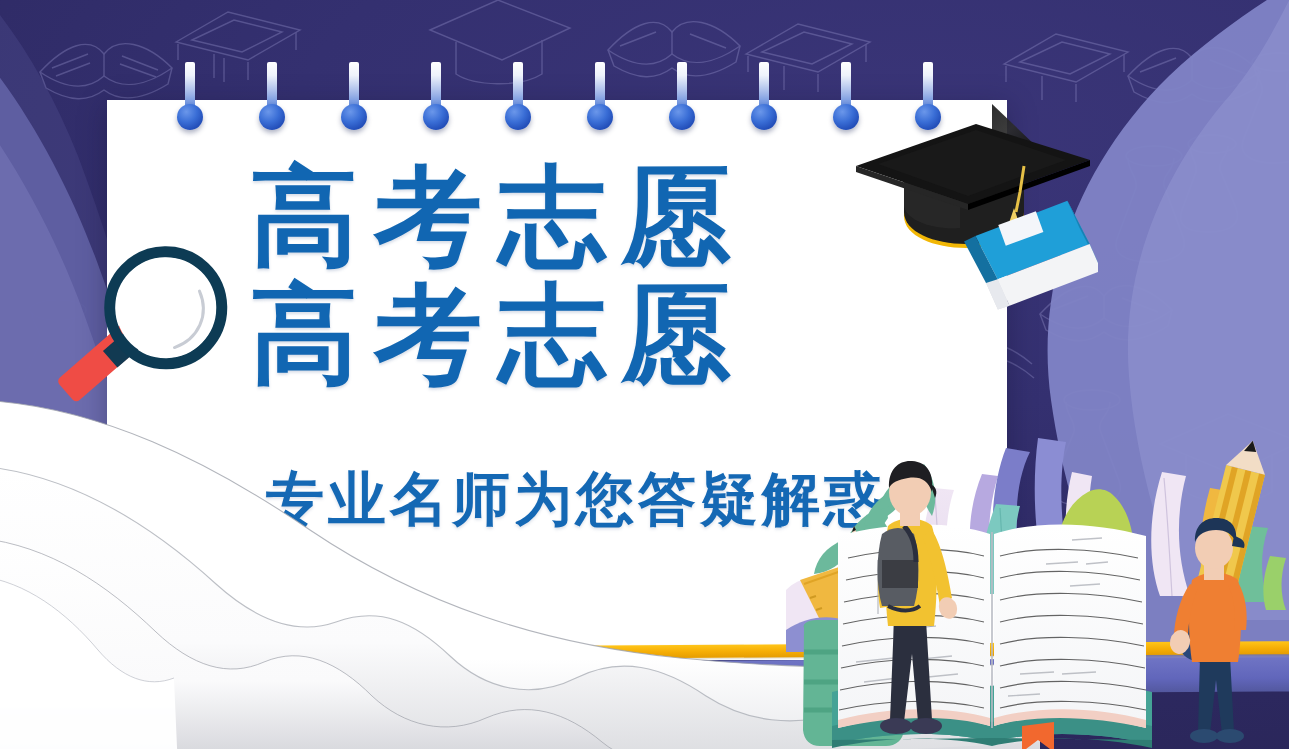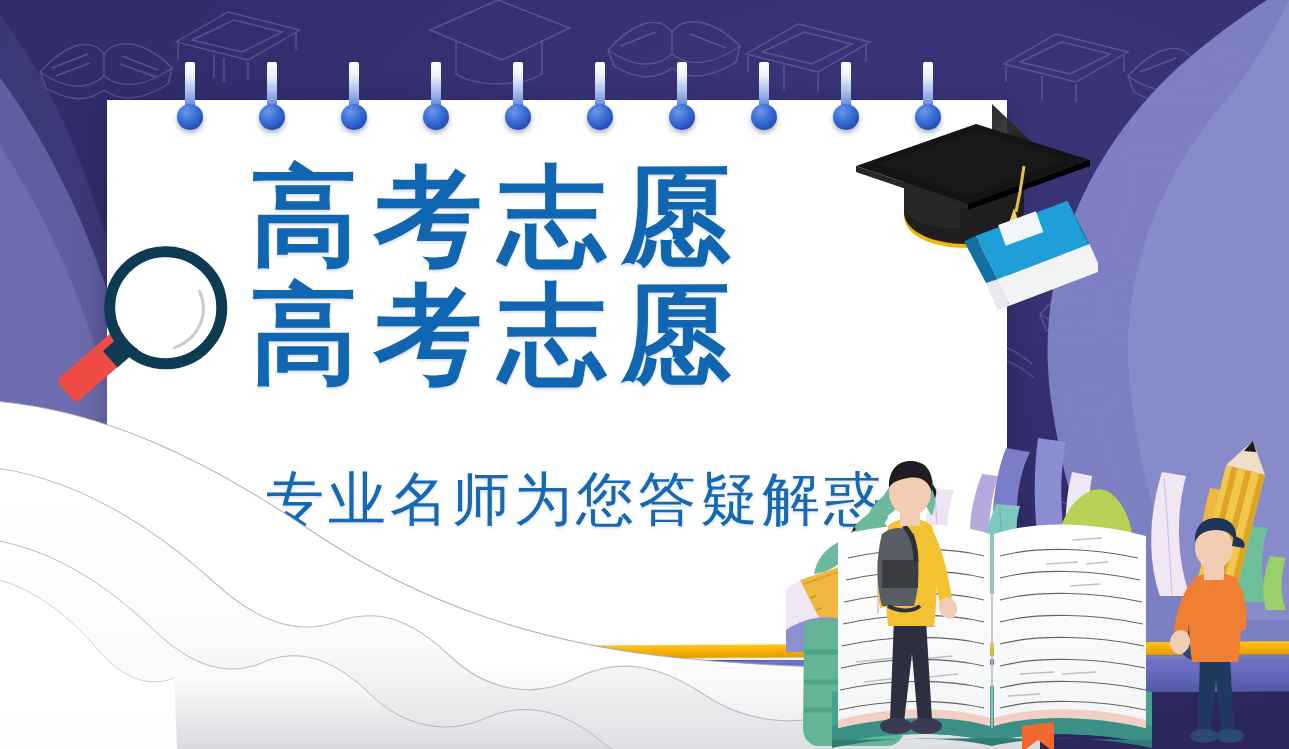--- a/index.html
+++ b/index.html
@@ -58,21 +58,21 @@
     font-size:108px;line-height:118px;
     letter-spacing:16px;
     font-weight:700;
     white-space:nowrap;
     text-shadow:0 2px 3px rgba(120,140,175,.30);
   }
   .subtitle{
     position:absolute;left:266px;top:466px;
     color:#1468b4;
     font-size:58px;line-height:66px;letter-spacing:4px;
-    font-weight:400;white-space:nowrap;
+    font-weight:700;white-space:nowrap;
     text-shadow:0 2px 3px rgba(120,140,175,.25);
   }
 
   
   .magnifier{position:absolute;left:48px;top:230px;width:200px;height:185px;}
 
   
   .gradcap{position:absolute;left:848px;top:108px;width:250px;height:205px;}
 
   

